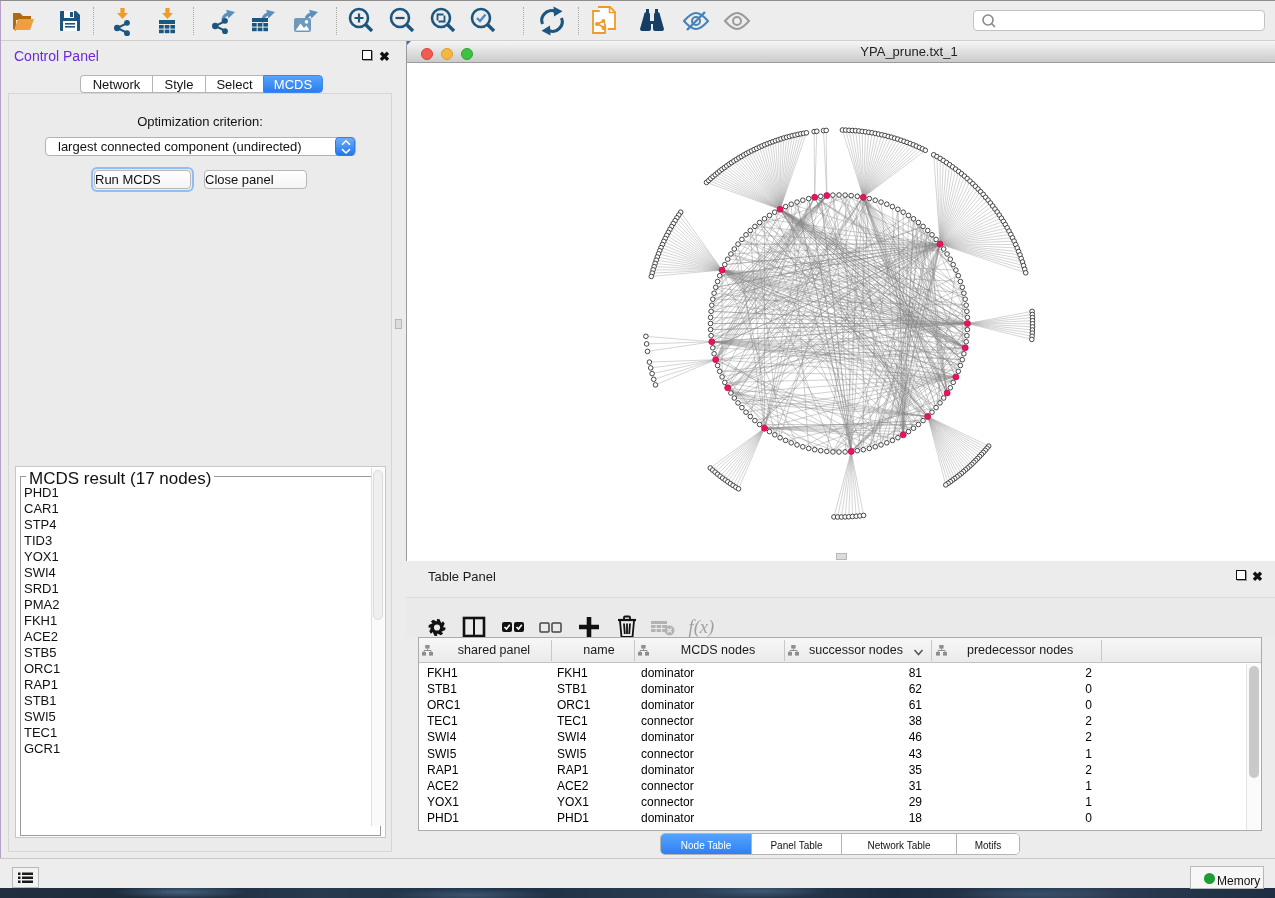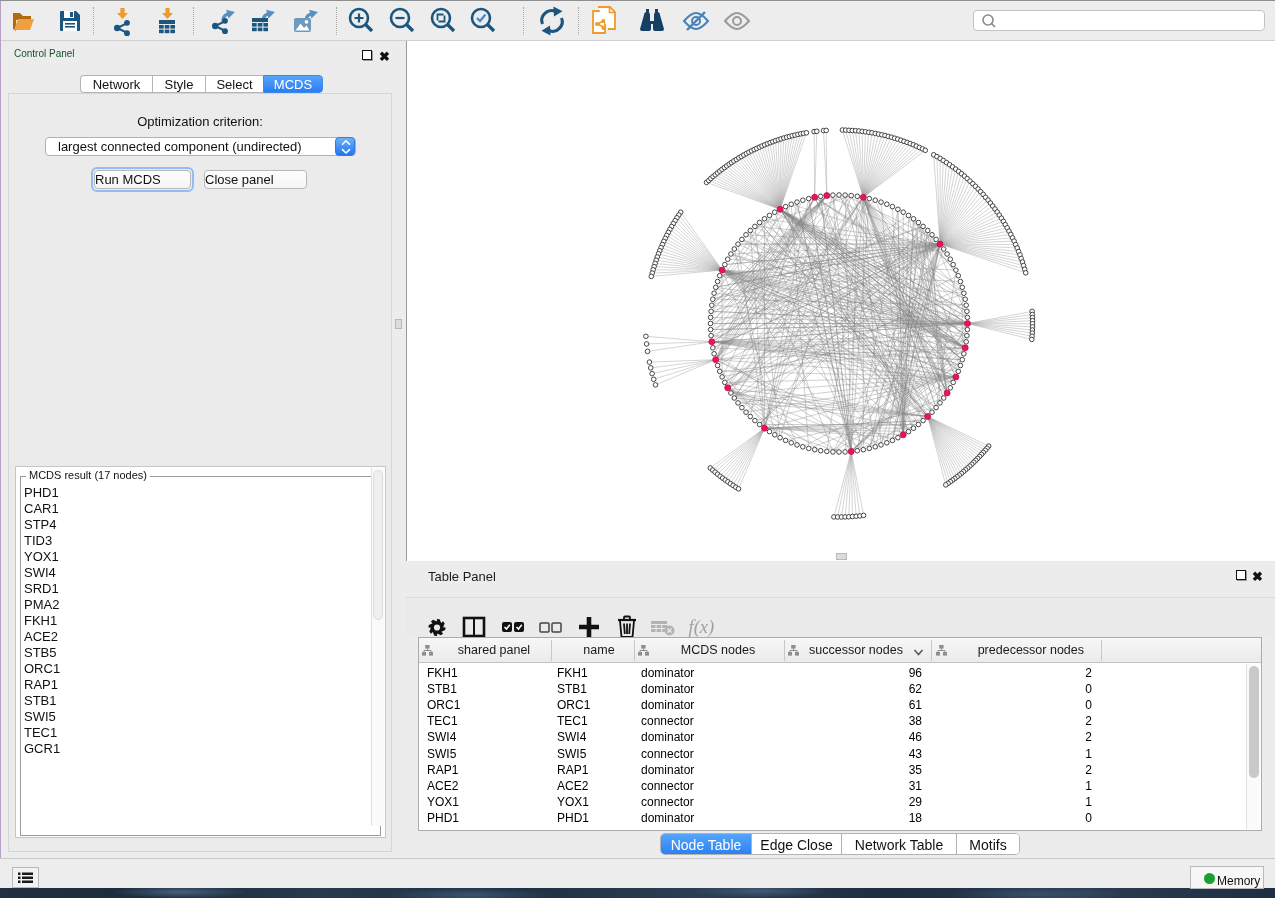--- a/index.html
+++ b/index.html
@@ -7,40 +7,40 @@
 
 #topline{left:0;top:0;width:1275px;height:1px;background:#8e8e8e}
 #leftline{left:0;top:1px;width:1px;height:887px;background:#b5a0c6}
 #desktop{left:0;top:888px;width:1275px;height:10px;background:radial-gradient(90px 9px at 180px 4px,#46607c 0%,rgba(70,96,124,0) 75%),radial-gradient(110px 10px at 470px 7px,#3c5470 0%,rgba(60,84,112,0) 75%),radial-gradient(90px 9px at 760px 3px,#415a75 0%,rgba(65,90,117,0) 75%),radial-gradient(120px 10px at 1040px 6px,#38506b 0%,rgba(56,80,107,0) 75%),linear-gradient(90deg,#222f40 0%,#1c2b3d 12%,#273a4e 25%,#1e3043 40%,#2b3e53 55%,#1d2d41 70%,#2c3c52 85%,#1f2e42 100%)}
 
 #toolbar{left:1px;top:1px;width:1274px;height:40px;background:#ededed;border-bottom:1px solid #cfcfcf}
 .tbi{position:absolute;top:5px;width:32px;height:32px;display:flex;align-items:center;justify-content:center}
 .tsep{position:absolute;top:7px;width:1px;height:28px;border-left:1px dotted #a8a8a8}
 #search{position:absolute;left:973px;top:10px;width:292px;height:21px;background:#fff;border:1px solid #c3c3c3;border-radius:4px}
 
-#cp-title{left:14px;top:48px;font-size:10px;color:#14532d}
+#cp-title{left:14px;top:48px;font-size:14px;color:#6d28d9}
 .float-btn{position:absolute;width:10px;height:10px;border:1.5px solid #111;background:#fff;box-shadow:1px 1px 0 #9a9a9a}
 .close-x{position:absolute;font-size:13px;font-weight:bold;color:#111;line-height:11px}
 
 #cp-tabs{left:80px;top:75px;width:243px;height:26px;display:flex}
 .cptab{height:18px;background:#fff;border:1px solid #b5b5b5;border-right:none;font-size:13px;display:flex;align-items:center;justify-content:center;color:#111}
 .cptab.first{border-radius:4px 0 0 4px}
 .cptab.last{border-radius:0 4px 4px 0;border-right:1px solid #b5b5b5}
 .cptab.sel{background:linear-gradient(#56a5fb,#2a7df2);color:#fff;border-color:#3c8ae8}
 #cp-panel{left:8px;top:93px;width:384px;height:759px;background:#ebebeb;border:1px solid #d6d6d6}
 #opt-label{left:8px;top:114px;width:384px;text-align:center;font-size:13px}
 #combo{left:45px;top:137px;width:311px;height:19px;background:#fff;border:1px solid #b2b2b2;border-radius:4px}
 #combo .txt{position:absolute;left:12px;top:1px;font-size:13px;line-height:16px}
 #combo .spin{position:absolute;right:0px;top:-1px;width:20px;height:19px;background:linear-gradient(#6cb1f8,#2176f0);border-radius:4px;border:1px solid #2f7ce8}
 #combo .spin svg{position:absolute;left:4px;top:1px}
 .btn{position:absolute;height:19px;background:linear-gradient(#ffffff,#f4f4f4);border:1px solid #b8b8b8;border-radius:4px;font-size:13px;line-height:17px;color:#111}
 #run-ring{left:91px;top:167px;width:103px;height:25px;border:2px solid #8fbef5;border-radius:6px}
 #mcds-box{left:15px;top:466px;width:371px;height:372px;background:#fff;border:1px solid #c6c6c6}
 #fieldset{position:absolute;left:4px;top:9px;width:361px;height:360px;border:1px solid #9a9a9a}
-#legend{position:absolute;left:5px;top:-8px;background:#fff;padding:0 3px;font-size:11px}
+#legend{position:absolute;left:5px;top:-8px;background:#fff;padding:0 3px;font-size:17px}
 #mcds-list{position:absolute;left:8px;top:18px;font-size:13px;line-height:16px}
 #mcds-sb{position:absolute;right:1px;top:1px;width:13px;height:358px;background:#fafafa;border-left:1px solid #e0e0e0}
 #mcds-sb .thumb{position:absolute;left:1px;top:2px;width:10px;height:150px;background:#efefef;border:1px solid #dcdcdc;border-radius:5px}
 
 #netwin{left:406px;top:41px;width:869px;height:520px;background:#fff;border-left:1px solid #9a9a9a;border-bottom:1px solid #9a9a9a}
 #nw-title{position:absolute;left:0;top:0;width:868px;height:22px;background:linear-gradient(#f6f6f6,#dcdcdc 60%,#cbcbcb);border-bottom:1px solid #9b9b9b}
 #nw-corner{position:absolute;left:0;top:0;width:0;height:0;border-top:4px solid #3b6fd0;border-right:4px solid transparent}
 .light{position:absolute;top:6.5px;width:12px;height:12px;border-radius:50%}
 #nw-text{position:absolute;left:0;top:3px;width:1004px;text-align:center;font-size:13px;color:#222}
 #canvas{position:absolute;left:0;top:23px;width:868px;height:497px;background:#fff}
@@ -54,21 +54,21 @@
 #tbl{left:418px;top:637px;width:844px;height:194px;background:#fff;border:1px solid #ababab}
 #thead{position:absolute;left:0;top:0;width:842px;height:25px;background:linear-gradient(#f7f7f7,#ebebeb);border-bottom:1px solid #c2c2c2}
 .hdiv{position:absolute;top:2px;width:1px;height:21px;background:#c8c8c8}
 .htxt{position:absolute;top:5px;font-size:12.5px;color:#1a1a1a}
 .hico{position:absolute;top:7px}
 .cell{position:absolute;font-size:12px;color:#000;line-height:16.2px}
 #tsb{position:absolute;right:1px;top:26px;width:14px;height:166px;border-left:1px solid #e3e3e3;background:#fbfbfb}
 #tsb .thumb{position:absolute;left:1.5px;top:2px;width:10px;height:112px;background:#c9c9c9;border-radius:5px}
 
 #seg{left:660px;top:833px;height:22px;display:flex;border:1px solid #b3b3b3;border-radius:5px;overflow:hidden;background:#fff}
-.seg{height:22px;font-size:14px;display:flex;align-items:center;justify-content:center;color:#111;border-right:1px solid #b3b3b3;background:#fff}
+.seg{height:22px;font-size:10px;display:flex;align-items:center;justify-content:center;color:#111;border-right:1px solid #b3b3b3;background:#fff}
 .seg:last-child{border-right:none}
 .seg.sel{background:linear-gradient(#55a4fb,#2a7df2);color:#fff}
 
 #status{left:0;top:858px;width:1275px;height:30px;background:#ededed;border-top:1px solid #c9c9c9}
 #listbtn{position:absolute;left:12px;top:8px;width:27px;height:21px;background:#f2f2f2;border:1px solid #b9b9b9}
 #membtn{position:absolute;left:1190px;top:7px;width:74px;height:23px;background:#f7f7f7;border:1px solid #b9b9b9;font-size:13px;line-height:21px}
 #membtn .dot{position:absolute;left:13px;top:6px;width:11px;height:11px;border-radius:50%;background:#1c9e33}
 #membtn .t{position:absolute;left:26px;top:4px;font-size:12px}
 </style></head>
 <body>
@@ -630,20 +630,27 @@
           <circle cx="357.5" cy="364.2" r="3.0"></circle>
           <circle cx="320.7" cy="323.8" r="3.0"></circle>
           <circle cx="308.7" cy="295.7" r="3.0"></circle>
           <circle cx="304.8" cy="277.8" r="3.0"></circle>
           <circle cx="315.1" cy="206.1" r="3.0"></circle>
           <circle cx="373.1" cy="145.3" r="3.0"></circle>
           <circle cx="407.7" cy="133.3" r="3.0"></circle>
           <circle cx="419.8" cy="131.6" r="3.0"></circle>
         </g>
       </svg></div>
+  <div id="nw-title">
+    <div id="nw-corner"></div>
+    <div class="light" style="left:14px;background:#f25a52;border:0.5px solid #d8423c"></div>
+    <div class="light" style="left:34px;background:#f6b73e;border:0.5px solid #dd9f2e"></div>
+    <div class="light" style="left:54px;background:#3ec23f;border:0.5px solid #2aa32e"></div>
+    <div id="nw-text">YPA_prune.txt_1</div>
+  </div>
 </div>
 <div class="abs vhandle"></div>
 <div class="abs hhandle"></div>
 
 <div class="abs" id="tp-title">Table Panel</div>
 <div class="float-btn" style="left:1236px;top:570px"></div>
 <div class="close-x" style="left:1252px;top:571px">✖</div>
 <div class="abs" id="tp-toolbar"></div>
 <div class="tpi" style="left:422px">
     <svg width="30" height="30" viewBox="0 0 30 30">
@@ -749,26 +756,26 @@
         <path d="M1.5 3 L5.5 7.5 L9.5 3" fill="none" stroke="#555" stroke-width="1.5"></path>
       </svg>
       <svg class="hico" width="11" height="11" style="left:517px">
         <g fill="#8e8e8e">
           <rect x="3.2" y="0" width="4.4" height="3.6"></rect>
           <rect x="0" y="7" width="4" height="3.6"></rect>
           <rect x="7" y="7" width="4" height="3.6"></rect>
         </g>
         <path d="M5.5 3.6 V5.5 M2 7 V5.5 H9 V7" fill="none" stroke="#8e8e8e" stroke-width="1"></path>
       </svg>
-      <div class="htxt" style="left:512px;width:153px;text-align:right">predecessor nodes</div>
+      <div class="htxt" style="left:548px;width:153px;text-align:left">predecessor nodes</div>
   </div>
   <div class="cell" style="left:8px;top:26.5px">FKH1</div>
     <div class="cell" style="left:138px;top:26.5px">FKH1</div>
     <div class="cell" style="left:222px;top:26.5px">dominator</div>
-    <div class="cell" style="left:443px;top:26.5px;width:60px;text-align:right">96</div>
+    <div class="cell" style="left:443px;top:26.5px;width:60px;text-align:right">81</div>
     <div class="cell" style="left:613px;top:26.5px;width:60px;text-align:right">2</div>
     <div class="cell" style="left:8px;top:42.7px">STB1</div>
     <div class="cell" style="left:138px;top:42.7px">STB1</div>
     <div class="cell" style="left:222px;top:42.7px">dominator</div>
     <div class="cell" style="left:443px;top:42.7px;width:60px;text-align:right">62</div>
     <div class="cell" style="left:613px;top:42.7px;width:60px;text-align:right">0</div>
     <div class="cell" style="left:8px;top:58.9px">ORC1</div>
     <div class="cell" style="left:138px;top:58.9px">ORC1</div>
     <div class="cell" style="left:222px;top:58.9px">dominator</div>
     <div class="cell" style="left:443px;top:58.9px;width:60px;text-align:right">61</div>
@@ -807,21 +814,21 @@
     <div class="cell" style="left:138px;top:172.3px">PHD1</div>
     <div class="cell" style="left:222px;top:172.3px">dominator</div>
     <div class="cell" style="left:443px;top:172.3px;width:60px;text-align:right">18</div>
     <div class="cell" style="left:613px;top:172.3px;width:60px;text-align:right">0</div>
   <div id="tsb">
       <div class="thumb"></div>
     </div>
 </div>
 <div class="abs" id="seg">
   <div class="seg sel" style="width:91px">Node Table</div>
-  <div class="seg" style="width:90px">Edge Close</div>
+  <div class="seg" style="width:90px">Panel Table</div>
   <div class="seg" style="width:115px">Network Table</div>
   <div class="seg" style="width:62px">Motifs</div>
 </div>
 
 <div class="abs" id="status">
   <div id="listbtn">
       <svg width="25" height="19" style="position:absolute;left:0px;top:0px">
         <g fill="#1a1a1a">
           <rect x="5" y="4.5" width="2.5" height="2.5"></rect>
           <rect x="9" y="4.5" width="11" height="2.5"></rect>

